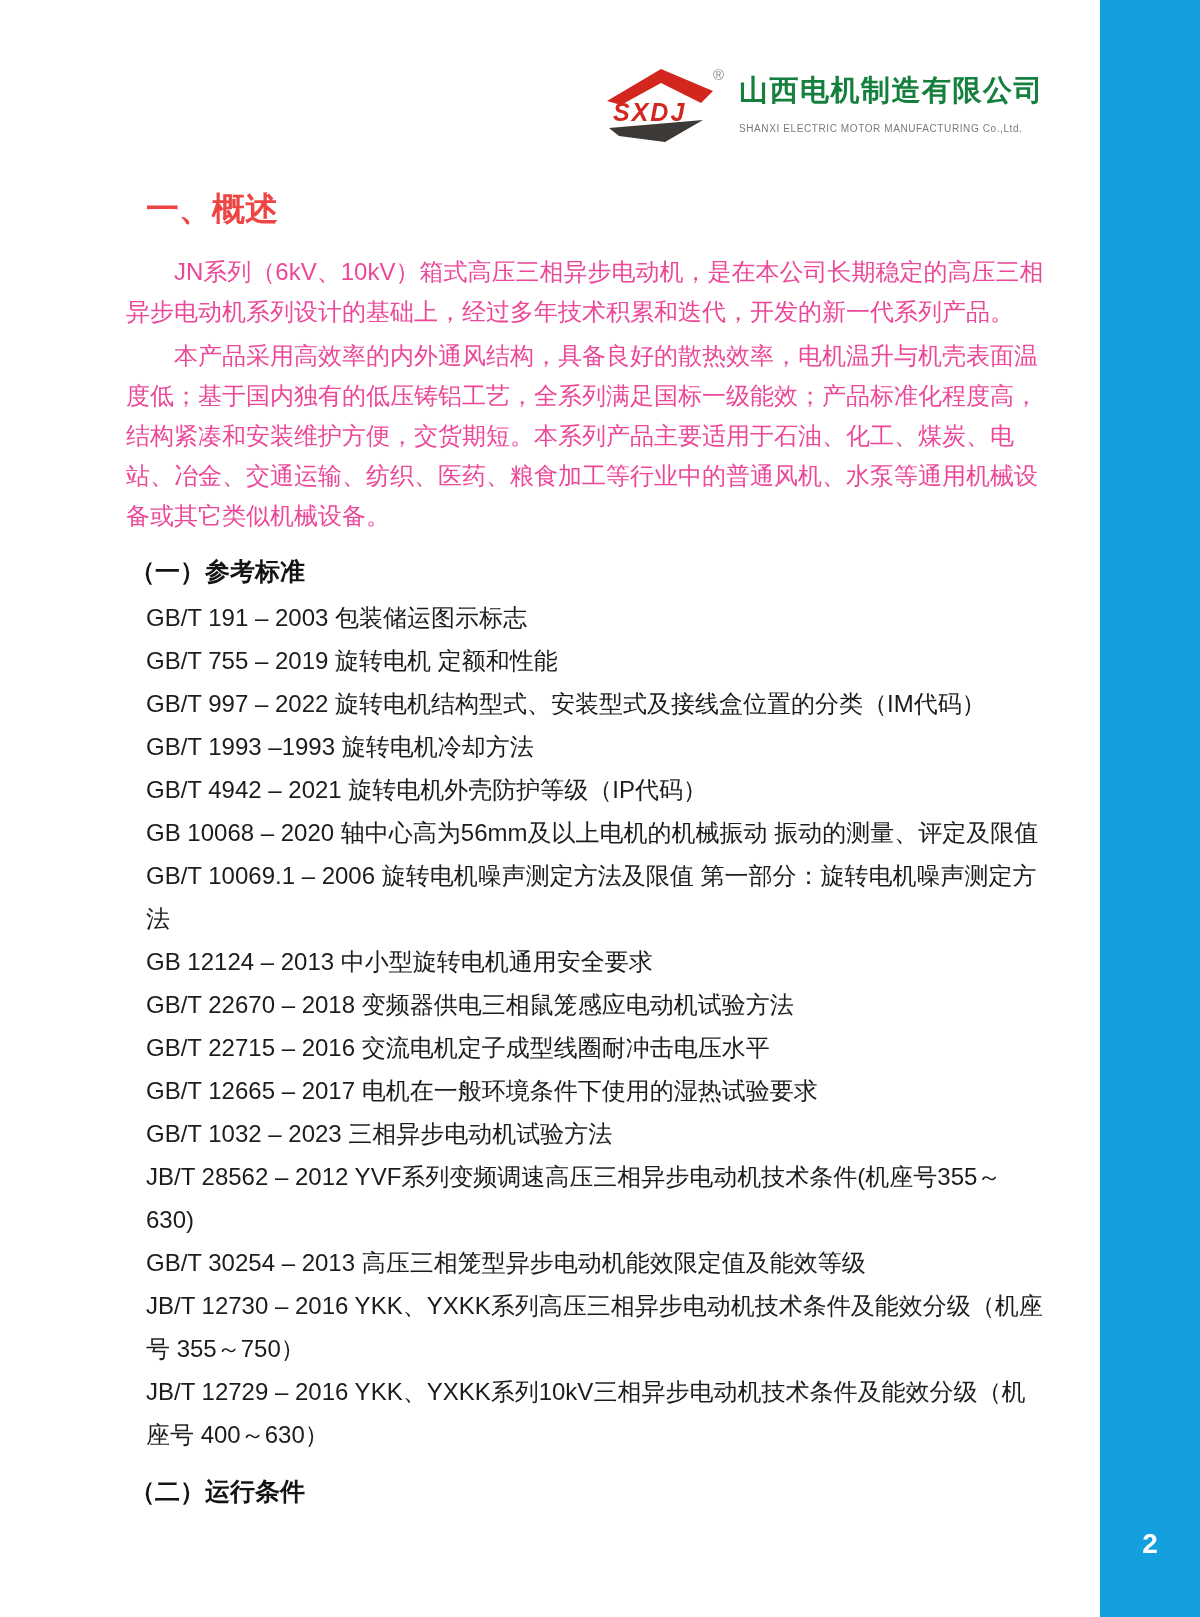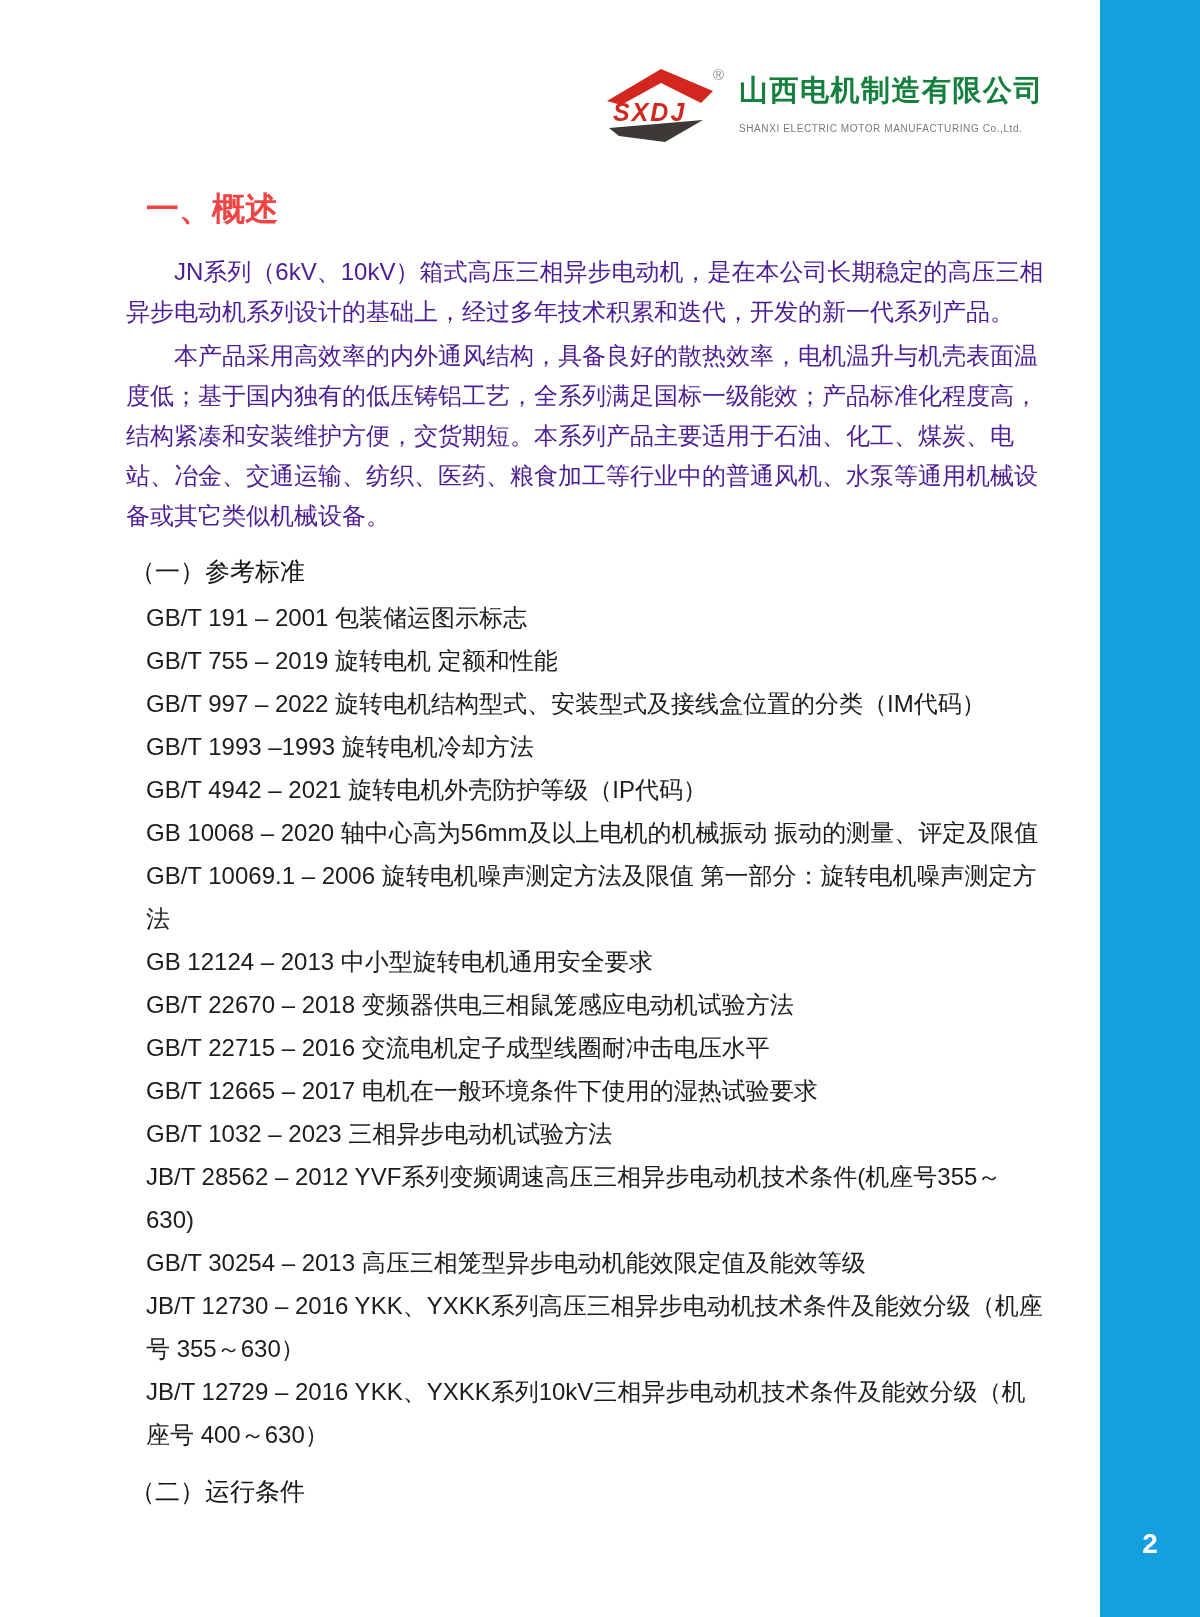--- a/index.html
+++ b/index.html
@@ -35,25 +35,25 @@
   .title .t1 { display:block; font-size:37px; line-height:44px; }
   .title .t2 { display:block; font-size:35px; line-height:40px; margin-top:14px; }
 
   .sec {
     margin:46px 0 0 146px; color:#ef4444; font-size:33px;
     font-weight:bold; line-height:38px;
   }
 
   .para {
     margin:24px 48px 0 126px; font-size:24px; line-height:40px;
-    text-indent:2em; color:#4c1d95;
+    text-indent:2em; color:#ec4899;
   }
   .para + .para { margin-top:4px; }
 
-  .sub { margin:18px 0 0 130px; font-size:25px; font-weight:normal; line-height:34px; color:#141414; }
+  .sub { margin:18px 0 0 130px; font-size:25px; font-weight:bold; line-height:34px; color:#141414; }
 
   .stds {
     list-style:none; margin:8px 0 0 146px; padding:0; width:902px;
     font-size:24px; line-height:43px; color:#1c1c1c;
   }
 </style>
 </head>
 <body>
 
 <div class="page">
@@ -81,34 +81,34 @@
 
 
     <h2 class="sec">一、概述</h2>
 
     <p class="para">JN系列（6kV、10kV）箱式高压三相异步电动机，是在本公司长期稳定的高压三相异步电动机系列设计的基础上，经过多年技术积累和迭代，开发的新一代系列产品。</p>
     <p class="para">本产品采用高效率的内外通风结构，具备良好的散热效率，电机温升与机壳表面温度低；基于国内独有的低压铸铝工艺，全系列满足国标一级能效；产品标准化程度高，结构紧凑和安装维护方便，交货期短。本系列产品主要适用于石油、化工、煤炭、电站、冶金、交通运输、纺织、医药、粮食加工等行业中的普通风机、水泵等通用机械设备或其它类似机械设备。</p>
 
     <h3 class="sub">（一）参考标准</h3>
 
     <ul class="stds">
-      <li>GB/T 191 – 2001 包装储运图示标志</li>
+      <li>GB/T 191 – 2003 包装储运图示标志</li>
       <li>GB/T 755 – 2019 旋转电机 定额和性能</li>
       <li>GB/T 997 – 2022 旋转电机结构型式、安装型式及接线盒位置的分类（IM代码）</li>
       <li>GB/T 1993 –1993 旋转电机冷却方法</li>
       <li>GB/T 4942 – 2021 旋转电机外壳防护等级（IP代码）</li>
       <li>GB 10068 – 2020 轴中心高为56mm及以上电机的机械振动 振动的测量、评定及限值</li>
       <li>GB/T 10069.1 – 2006 旋转电机噪声测定方法及限值 第一部分：旋转电机噪声测定方法</li>
       <li>GB 12124 – 2013 中小型旋转电机通用安全要求</li>
       <li>GB/T 22670 – 2018 变频器供电三相鼠笼感应电动机试验方法</li>
       <li>GB/T 22715 – 2016 交流电机定子成型线圈耐冲击电压水平</li>
       <li>GB/T 12665 – 2017 电机在一般环境条件下使用的湿热试验要求</li>
       <li>GB/T 1032 – 2023 三相异步电动机试验方法</li>
       <li>JB/T 28562 – 2012 YVF系列变频调速高压三相异步电动机技术条件(机座号355～630)</li>
       <li>GB/T 30254 – 2013 高压三相笼型异步电动机能效限定值及能效等级</li>
-      <li>JB/T 12730 – 2016 YKK、YXKK系列高压三相异步电动机技术条件及能效分级（机座号 355～630）</li>
+      <li>JB/T 12730 – 2016 YKK、YXKK系列高压三相异步电动机技术条件及能效分级（机座号 355～750）</li>
       <li>JB/T 12729 – 2016 YKK、YXKK系列10kV三相异步电动机技术条件及能效分级（机座号 400～630）</li>
     </ul>
 
     <h3 class="sub">（二）运行条件</h3>
 
   </div>
 </div>
 
 </body></html>

